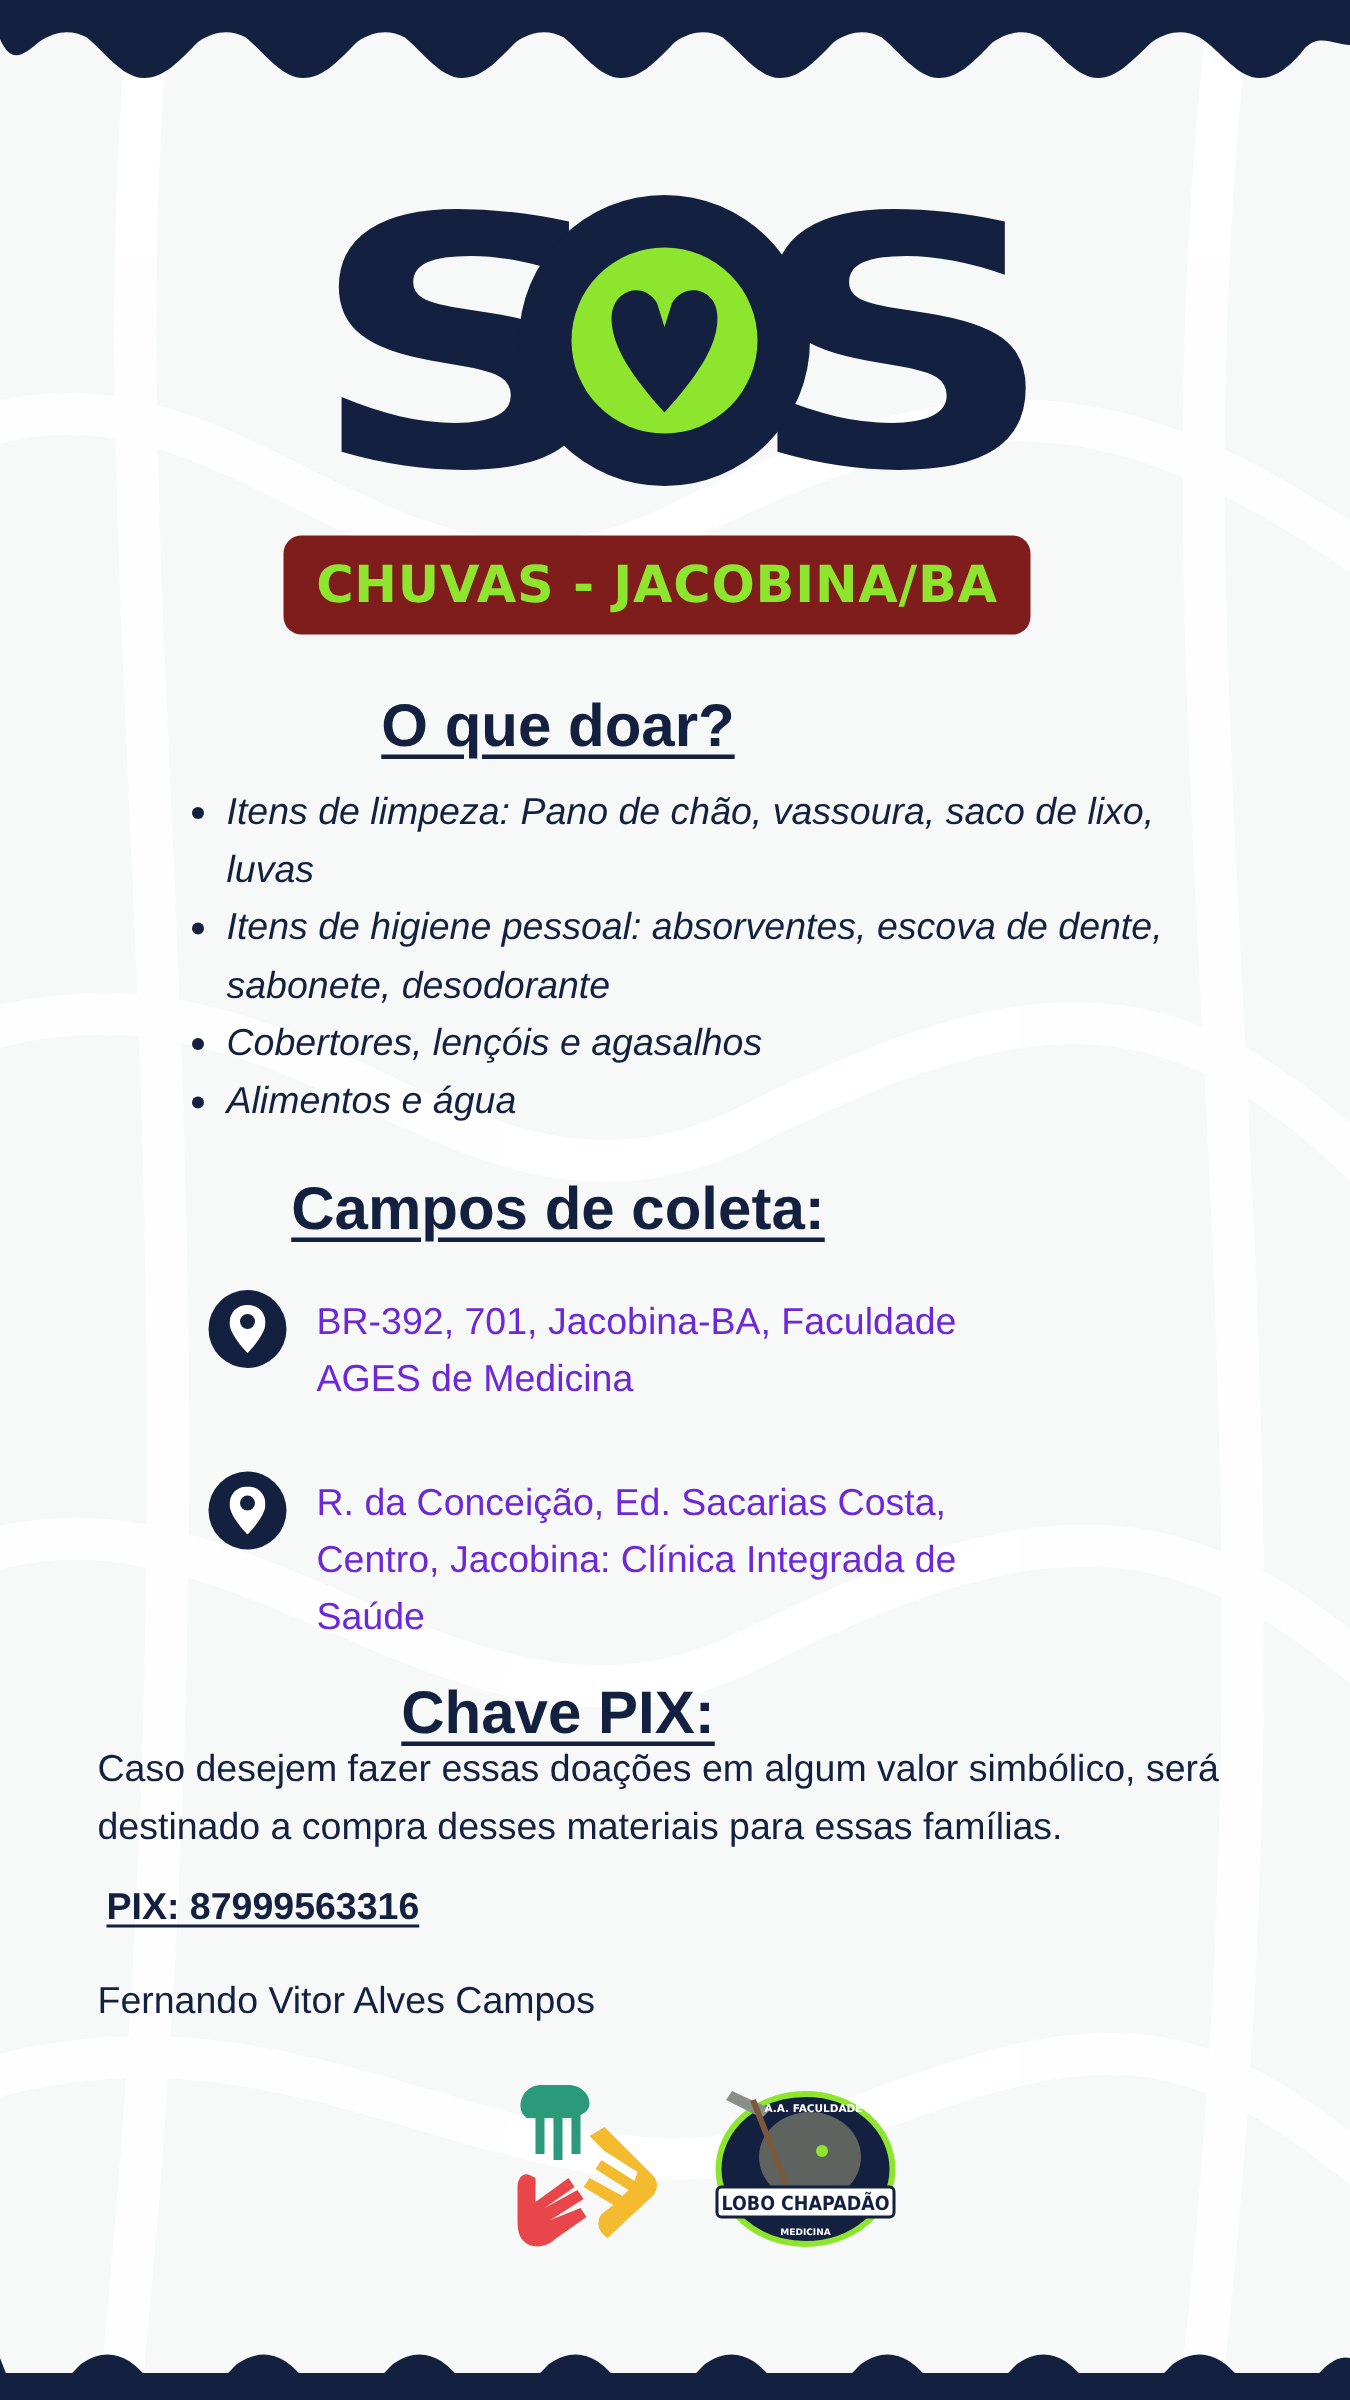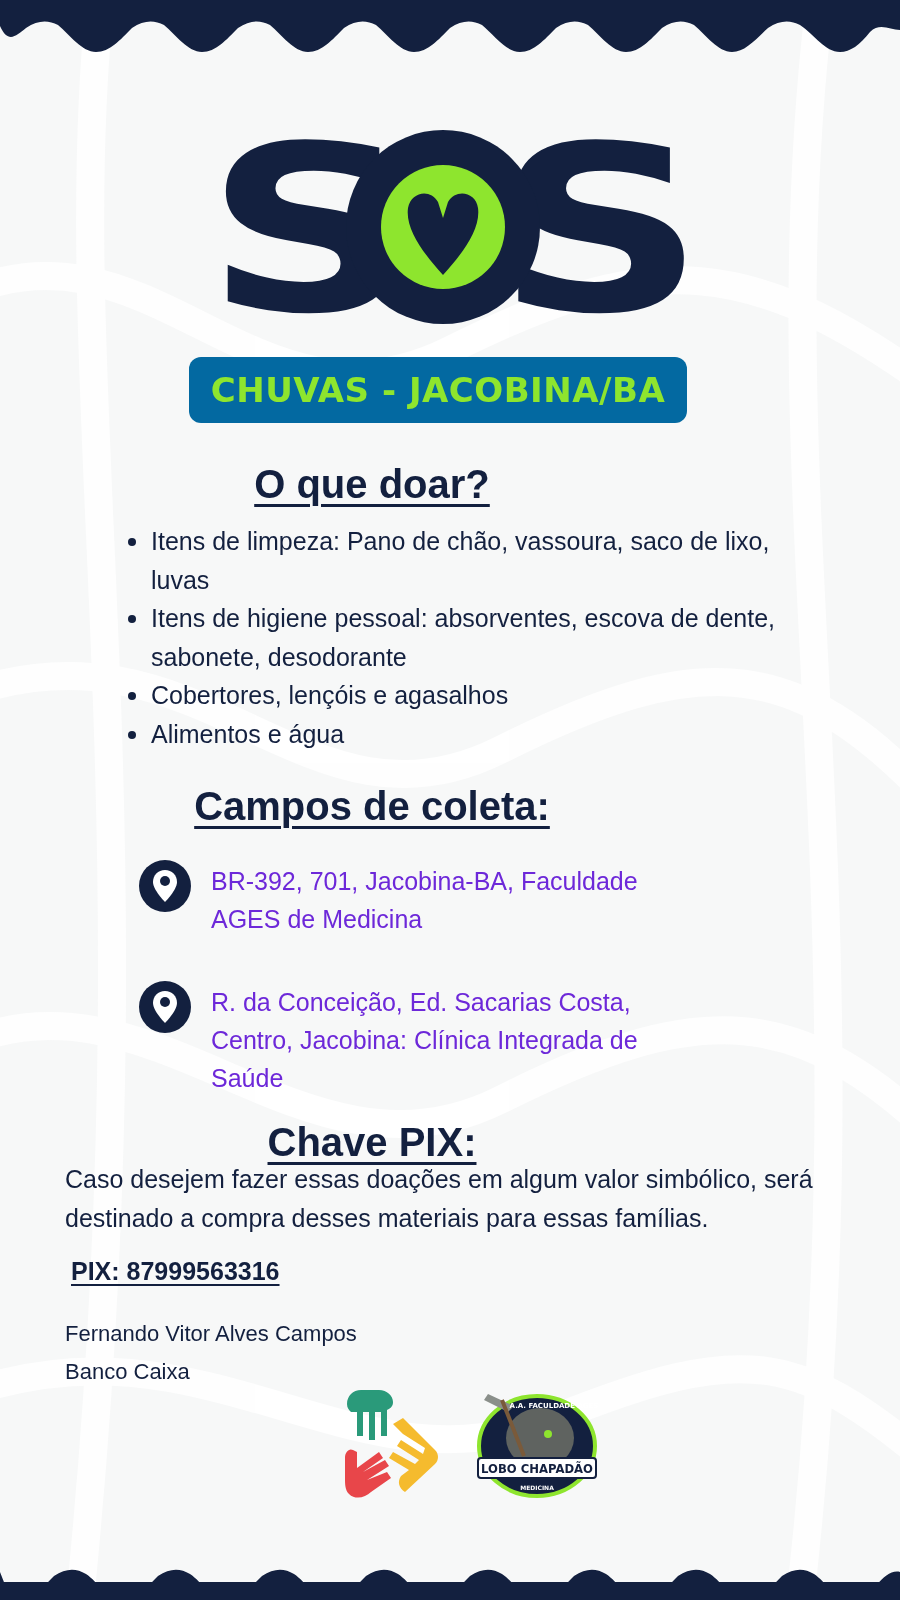--- a/index.html
+++ b/index.html
@@ -14,21 +14,21 @@
   .wave-top, .wave-bottom { position: absolute; left: 0; width: 900px; z-index: 1; }
   .wave-top { top: 0; height: 52px; }
   .wave-bottom { bottom: 0; height: 68px; }
   .content { position: relative; z-index: 2; }
 
   .logo {
     position: absolute; left: 200px; top: 130px; width: 500px; height: 195px;
   }
   .sub-banner {
     position: absolute; left: 189px; top: 357px; width: 498px; height: 66px;
-    background: #0369a1; border-radius: 12px;
+    background: #7f1d1d; border-radius: 12px;
     display: flex; align-items: center; justify-content: center;
   }
   .sub-banner span {
     color: #8ee52e; font-weight: 700; font-size: 34px; letter-spacing: 0.5px;
     font-family: "DejaVu Sans", sans-serif;
   }
 
   .heading {
     position: absolute; left: 0; width: 744px; text-align: center;
     font-weight: 700; font-size: 40px; text-decoration: underline;
@@ -36,21 +36,21 @@
     color: #13203f;
   }
   .h-doar { top: 462px; }
   .h-pontos { top: 784px; }
   .h-pix { top: 1088px; margin-top: 32px; }
 
   .donate-list {
     position: absolute; left: 151px; top: 522px; width: 640px;
     list-style: none; font-size: 25px; line-height: 38.5px;
   }
-  .donate-list li { position: relative; padding-left 0; }
+  .donate-list li { position: relative; font-style: italic; padding-left 0; }
   .donate-list li::before {
     content: ""; position: absolute; left: -23px; top: 16px;
     width: 8px; height: 8px; border-radius: 50%; background: #13203f;
   }
 
   .point {
     position: absolute; left: 139px; width: 560px; display: flex;
   }
   .point-1 { top: 862px; }
   .point-2 { top: 955px; margin-top: 28px; }
@@ -66,21 +66,21 @@
   .pix-desc {
     position: absolute; left: 65px; top: 1160px; width: 790px;
     font-size: 25px; line-height: 39px;
   }
   .pix-key {
     position: absolute; left: 71px; top: 1257px;
     font-size: 25px; font-weight: 700; text-decoration: underline;
     text-decoration-thickness: 2px; text-underline-offset: 4px;
   }
   .holder {
-    position: absolute; left: 65px; top: 1315px; font-size: 22px; line-height: 38px;
+    position: absolute; left: 65px; top: 1315px; font-size: 25px; line-height: 38px;
   }
 
   .partner-hands { position: absolute; left: 343px; top: 1388px; width: 96px; height: 112px; }
   .partner-lobo { position: absolute; left: 474px; top: 1386px; width: 126px; height: 114px; }
 </style>
 </head>
 <body>
 
 <svg class="bg-swirls" width="900" height="1600" viewBox="0 0 900 1600">
   <g fill="none" stroke="#ffffff" stroke-width="28" opacity="0.9">
@@ -147,21 +147,20 @@
         </svg>
     </div>
     <div class="point-text">R. da Conceição, Ed. Sacarias Costa, Centro, Jacobina: Clínica Integrada de Saúde</div>
   </div>
 
   <div class="heading h-pix">Chave PIX:</div>
   <div class="pix-desc">Caso desejem fazer essas doações em algum valor simbólico, será destinado a compra desses materiais para essas famílias.</div>
   <div class="pix-key">PIX: 87999563316</div>
   <div class="holder">
     <div>Fernando Vitor Alves Campos</div>
-    <div>Banco Caixa</div>
   </div>
 
   <svg class="partner-hands" viewBox="0 0 96 112">
     <path fill="#2a9a7a" d="M4 16 C4 8 10 2 18 2 L36 2 C44 2 50 8 50 14 C50 18 48 20 44 22 L44 48 L38 48 L38 24 L32 24 L32 52 L26 52 L26 24 L20 24 L20 48 L14 48 L14 24 L8 24 C6 22 4 20 4 16 Z"></path>
     <path fill="#f5bb2e" d="M50 36 L60 30 L92 62 C96 66 96 72 92 76 L62 104 C56 100 54 94 58 88 L66 82 L46 70 L50 64 L72 76 L76 72 L54 58 L58 52 L80 66 L82 60 L60 46 Z"></path>
     <path fill="#e8464a" d="M2 70 C2 64 6 60 10 62 L14 64 L14 80 L36 64 L40 70 L20 84 L42 72 L46 78 L24 92 L44 84 L48 90 L28 104 C22 110 12 112 6 106 C2 102 2 96 2 90 Z"></path>
   </svg>
 
   <svg class="partner-lobo" viewBox="0 0 126 114">
     <ellipse cx="63" cy="60" rx="58" ry="50" fill="#13203f" stroke="#8ee52e" stroke-width="4"></ellipse>

